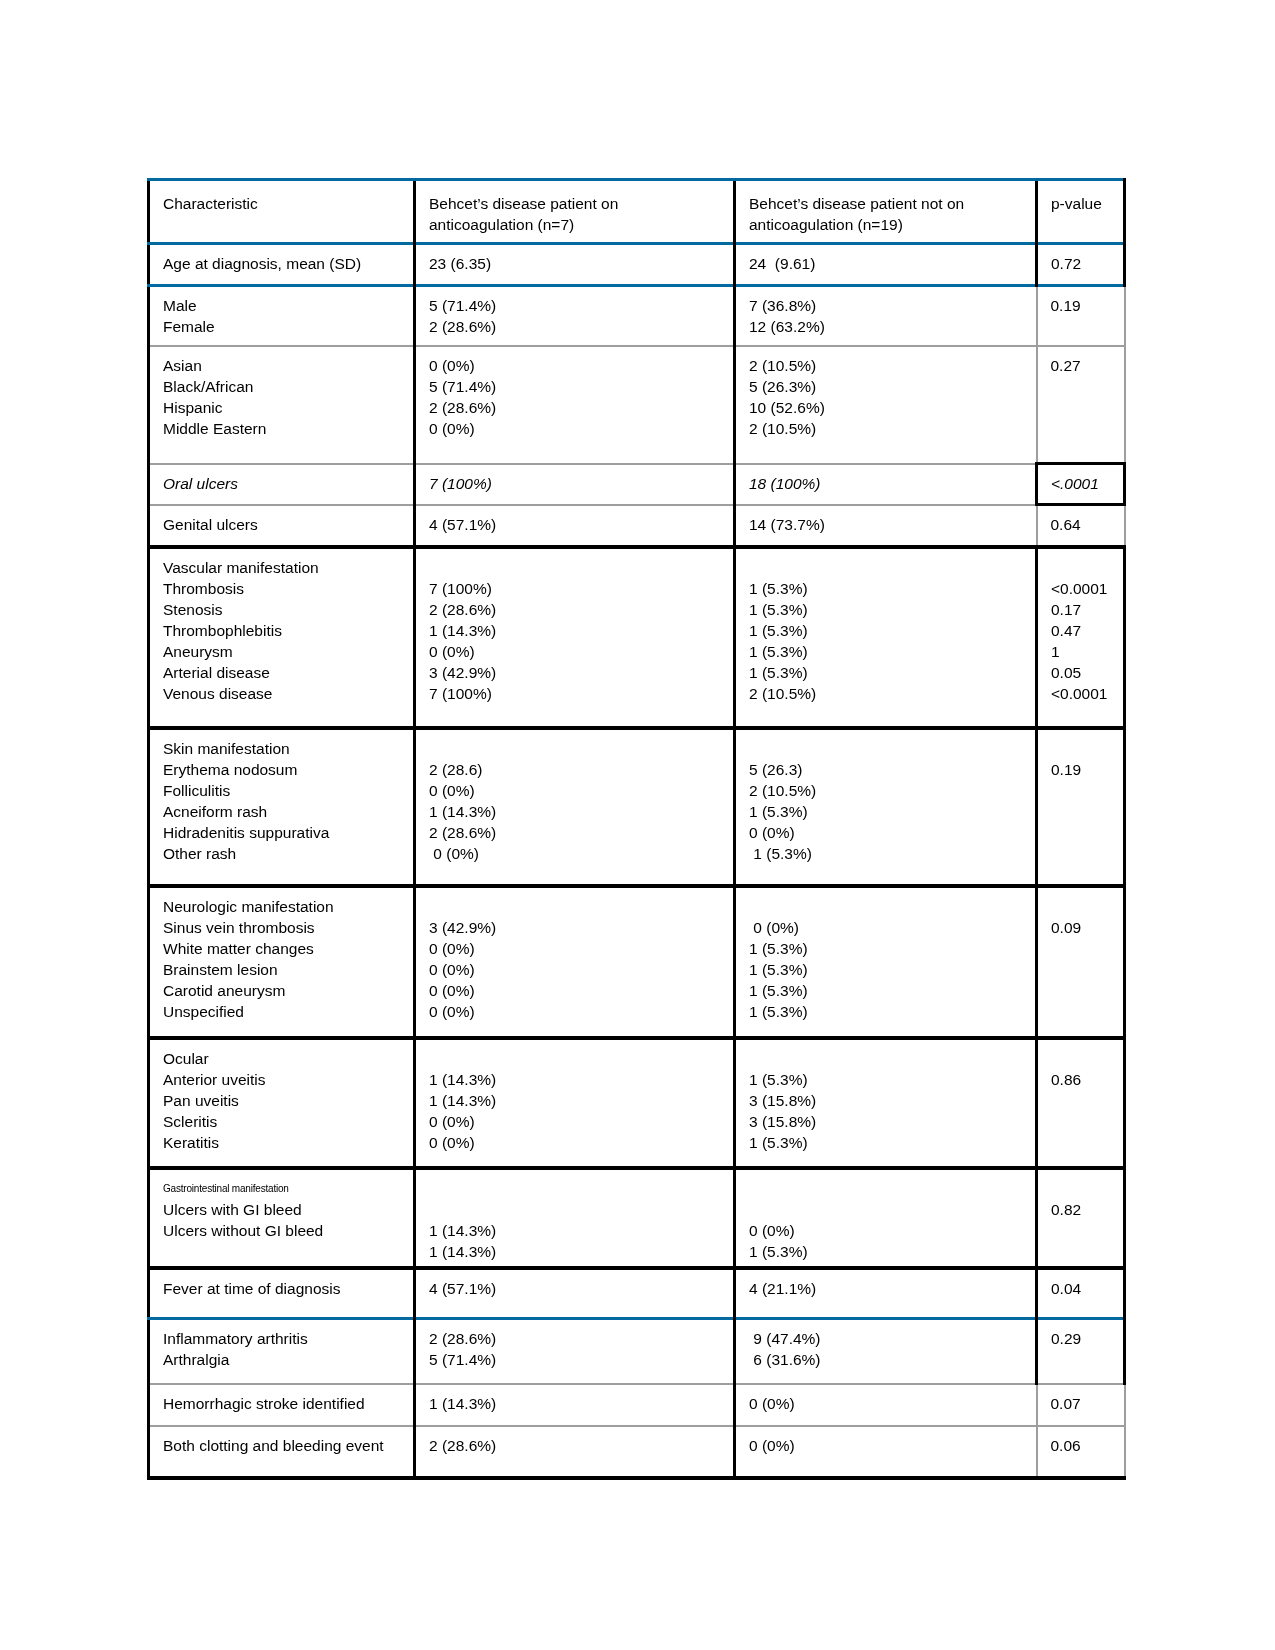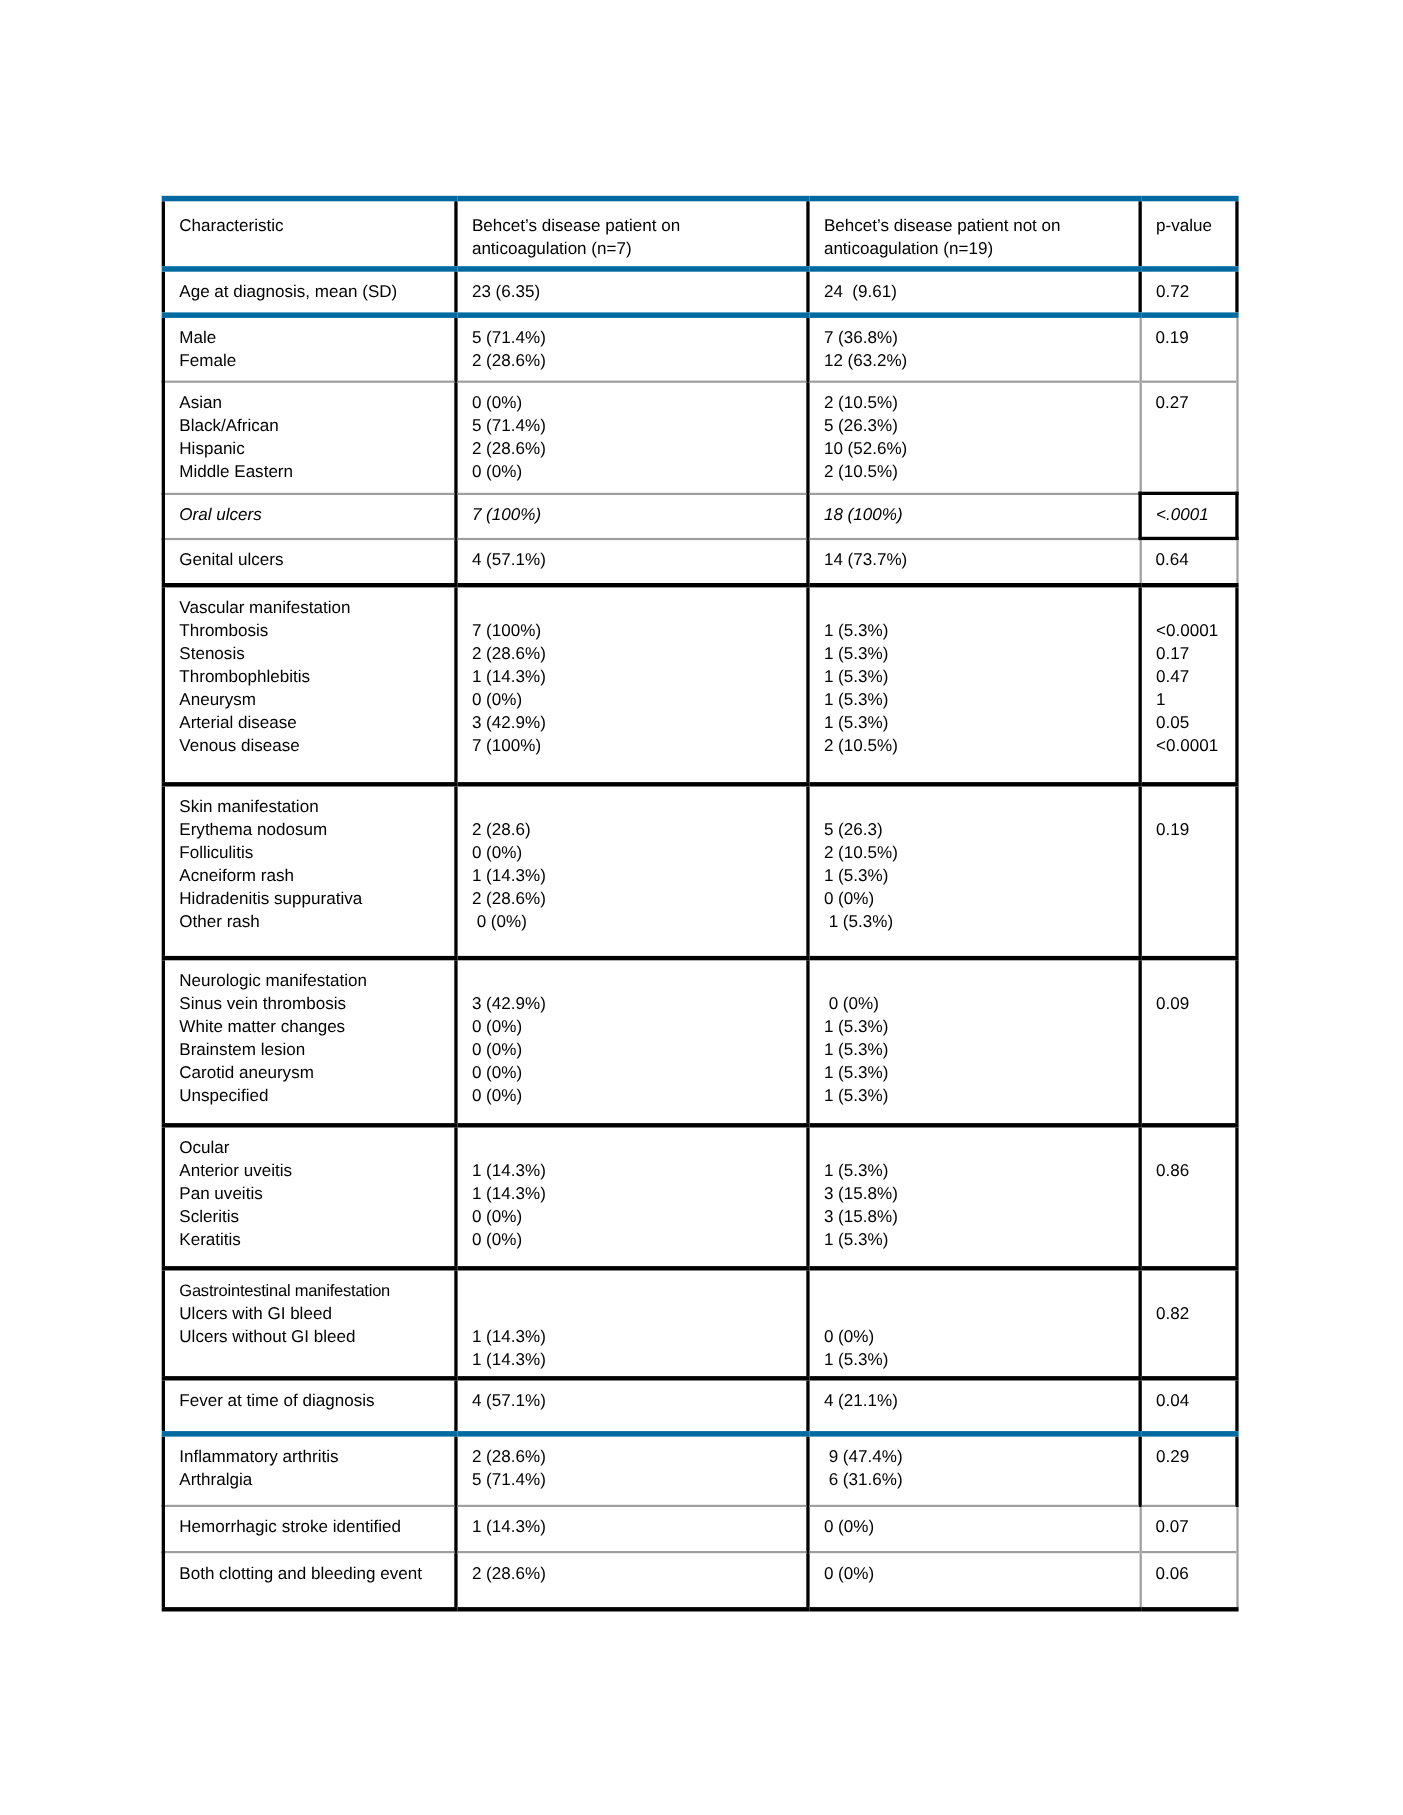--- a/index.html
+++ b/index.html
@@ -27,23 +27,23 @@
   }
   tr.header-row td { padding-top: 12px; }
   .line {
     white-space: pre-wrap;
     min-height: 21px;
     line-height: 21px;
     font-size: 15.5px;
     color: #000000;
   }
   .line.bold { font-weight: normal; }
-  .line.bold.small { font-size: 15px; letter-spacing: -0.2px; }
+  .line.bold.small { font-size: 10px; letter-spacing: -0.2px; }
   
-  .st-black { border-top: 5px solid #0369a1; }
+  .st-black { border-top: 3px solid #0369a1; }
   .st-gray  { border-top: 2px solid #9e9e9e; }
   .st-thick { border-top: 4px solid #000000; }
   
   .col-c2, .col-c3 { border-left: 3px solid #000000; }
   .p-black { border-left: 3px solid #000000; border-right: 3px solid #000000; }
   .p-gray  { border-left: 2px solid #9e9e9e; border-right: 2px solid #9e9e9e; }
   .p-boxed { border: 3px solid #000000 !important; }
   tr:last-child td { border-bottom: 4px solid #000000; }
 </style>
 </head>
@@ -98,21 +98,21 @@
             <div class="line">2 (28.6%)</div>
           </td>
           <td class="col-c3 st-black">
             <div class="line">7 (36.8%)</div>
             <div class="line">12 (63.2%)</div>
           </td>
           <td class="col-p st-black p-gray">
             <div class="line">0.19</div>
           </td>
         </tr>
-        <tr style="height: 102px; padding-left: 44px;">
+        <tr style="height: 118px; padding-left: 44px;">
           <td class="col-c1 st-gray">
             <div class="line">Asian</div>
             <div class="line">Black/African</div>
             <div class="line">Hispanic</div>
             <div class="line">Middle Eastern</div>
           </td>
           <td class="col-c2 st-gray">
             <div class="line">0 (0%)</div>
             <div class="line">5 (71.4%)</div>
             <div class="line">2 (28.6%)</div>

